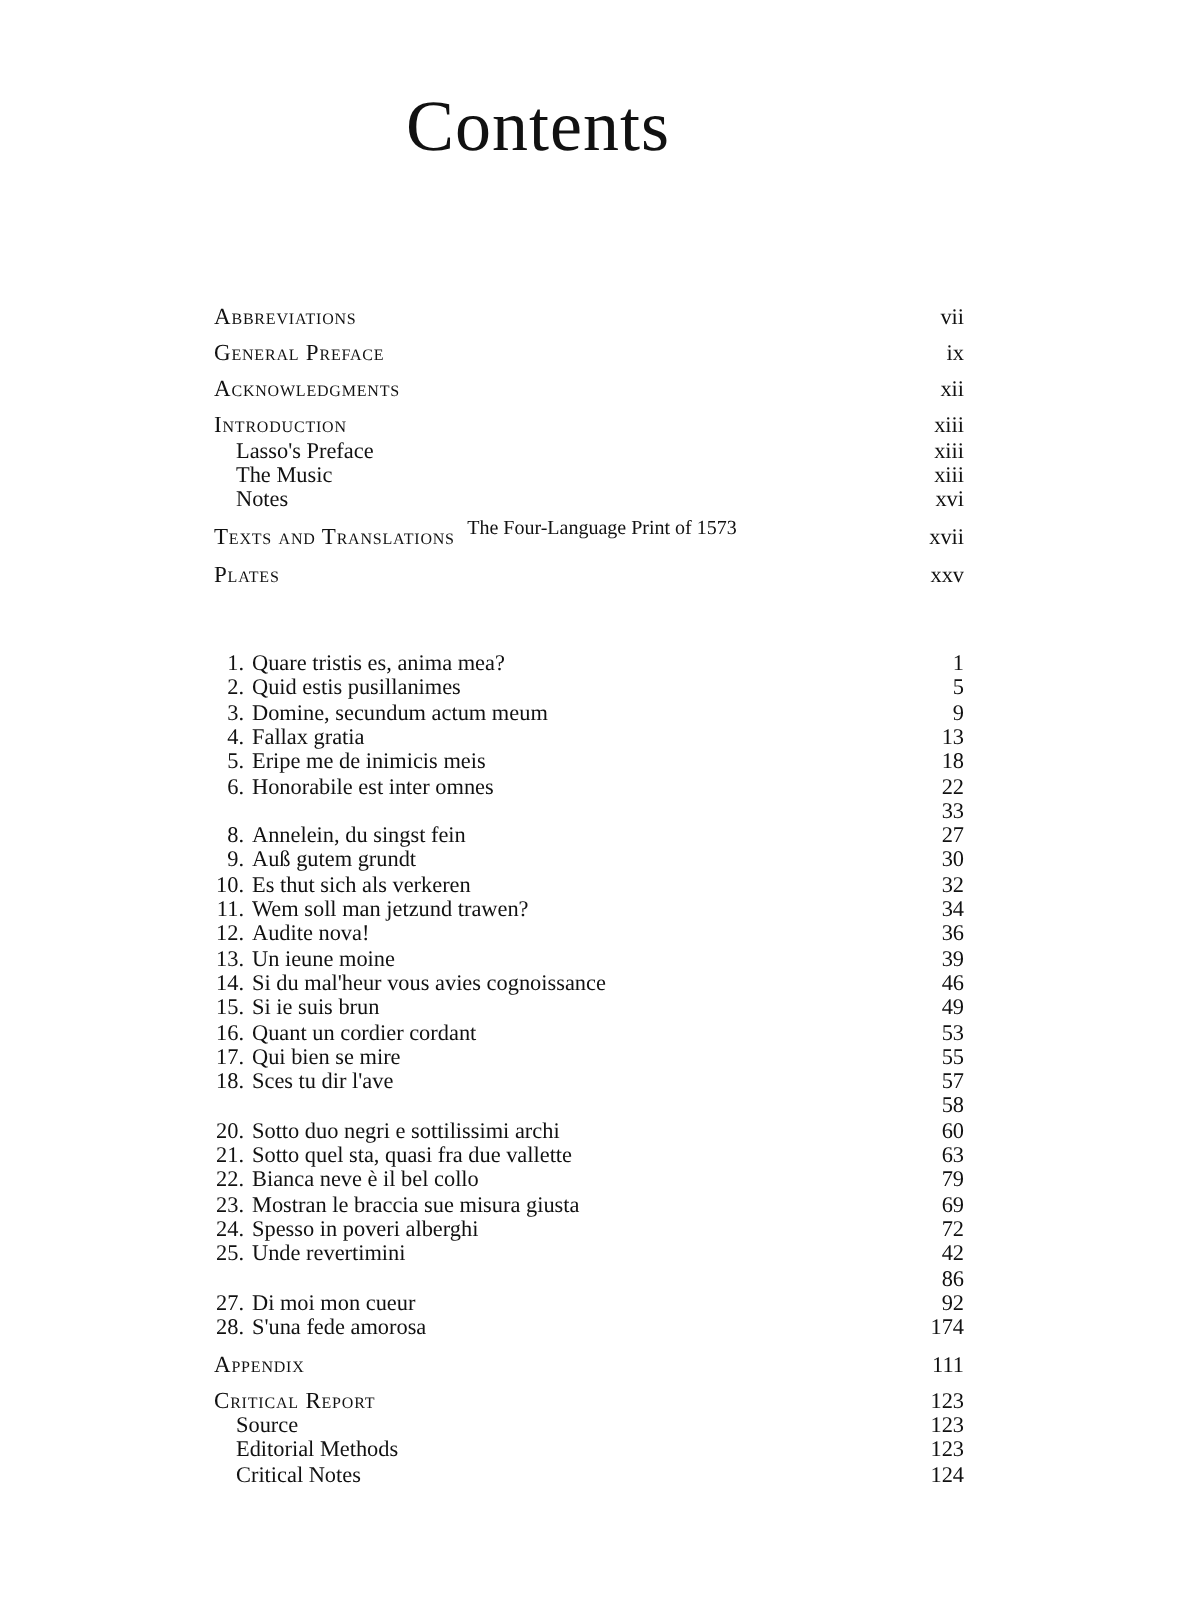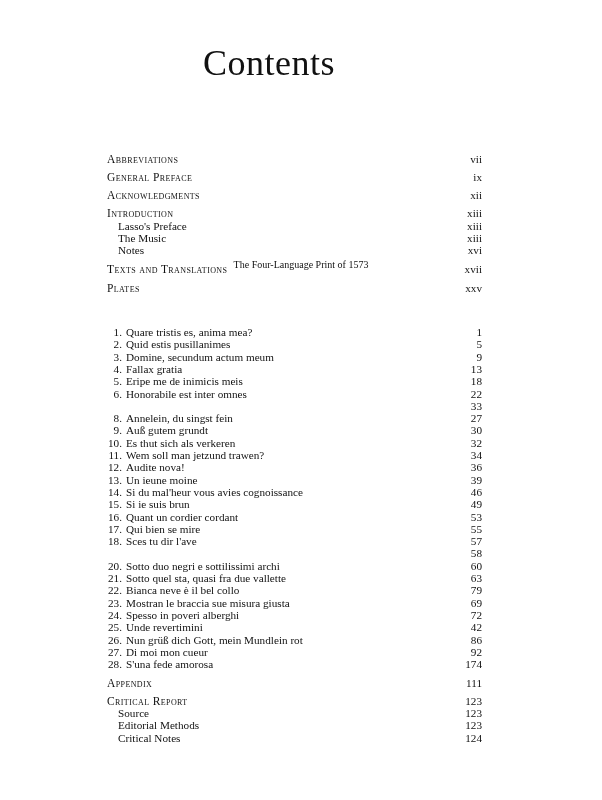--- a/index.html
+++ b/index.html
@@ -156,21 +156,20 @@
       </div>
     <div class="row num" style="top:560.9px">
         <span class="label"><span class="n">24.</span><span>Spesso in poveri alberghi</span></span>
         <span class="page">72</span>
       </div>
     <div class="row num" style="top:573.2px">
         <span class="label"><span class="n">25.</span><span>Unde revertimini</span></span>
         <span class="page">42</span>
       </div>
     <div class="row num" style="top:585.5px">
-        <span class="label"><span class="n">26.</span><span>Nun grüß dich Gott, mein Mundlein rot</span></span>
         <span class="page">86</span>
       </div>
     <div class="row num" style="top:597.8px">
         <span class="label"><span class="n">27.</span><span>Di moi mon cueur</span></span>
         <span class="page">92</span>
       </div>
     <div class="row num" style="top:610.1px">
         <span class="label"><span class="n">28.</span><span>S'una fede amorosa</span></span>
         <span class="page">174</span>
       </div>

